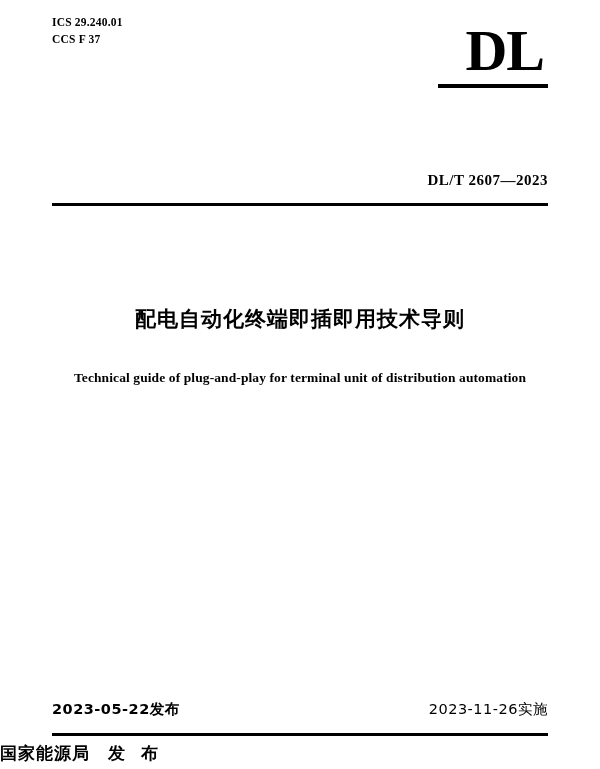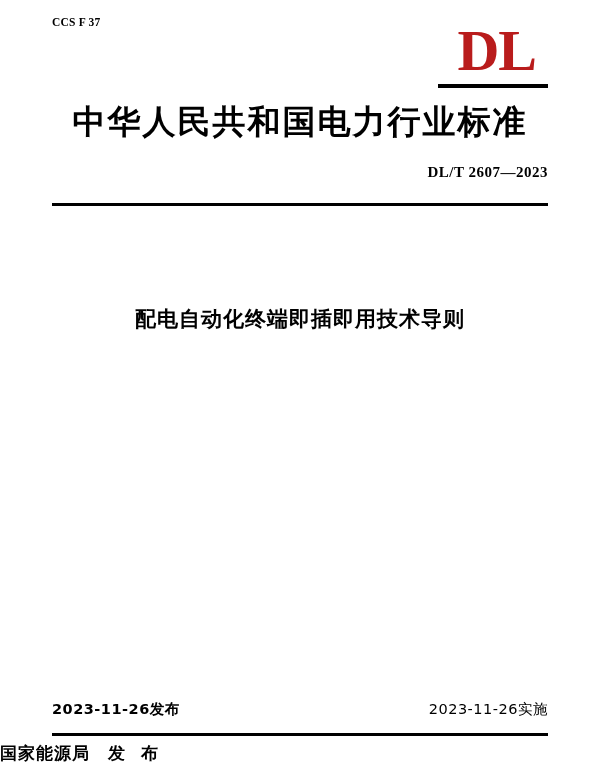--- a/index.html
+++ b/index.html
@@ -36,28 +36,28 @@
     line-height: 1.45;
     letter-spacing: 0.2px;
   }
   .ics-line {
     white-space: nowrap;
   }
 
   
   .dl-logo {
     position: absolute;
-    right: 64px;
+    right: 56px;
     top: 22px;
     font-family: "Liberation Serif", serif;
     font-weight: bold;
     font-size: 58px;
     line-height: 1;
     letter-spacing: -1px;
-    color: #b91c1c;
+    color: #000000;
   }
   .dl-underline {
     position: absolute;
     right: 52px;
     top: 84px;
     width: 110px;
     height: 4px;
     background: #000;
   }
 
@@ -72,21 +72,21 @@
     font-weight: bold;
     font-size: 33px;
     letter-spacing: 2px;
     white-space: nowrap;
   }
 
   
   .std-no {
     position: absolute;
     right: 52px;
-    top: 164px;
+    top: 172px;
     font-family: "Liberation Serif", serif;
     font-size: 15px;
     font-weight: bold;
     letter-spacing: 0.5px;
   }
 
   
   .rule-top {
     position: absolute;
     left: 52px;
@@ -172,36 +172,37 @@
     letter-spacing: 5px;
   }
 </style>
 </head>
 <body>
 
 <div class="page">
 
   <div class="header">
     <div class="ics-block">
+      <div class="ics-line">ICS 29.240.01</div>
       <div class="ics-line">CCS F 37</div>
     </div>
   </div>
 
   <div class="dl-logo">DL</div>
   <div class="dl-underline"></div>
 
-  <div class="main-title">中华人民共和国电力行业标准</div>
 
   <div class="std-no">DL/T 2607—2023</div>
 
   <div class="rule-top"></div>
 
   <div class="cn-title">配电自动化终端即插即用技术导则</div>
-
-  <div class="date-left">2023-11-26发布</div>
+  <div class="en-title">Technical guide of plug-and-play for terminal unit of distribution automation</div>
+
+  <div class="date-left">2023-05-22发布</div>
   <div class="date-right">2023-11-26实施</div>
 
   <div class="rule-bottom"></div>
 
   <div class="issuer">
     <span class="issuer-name">国家能源局</span><span class="issuer-verb">发 布</span>
   </div>
 
 </div>
 

